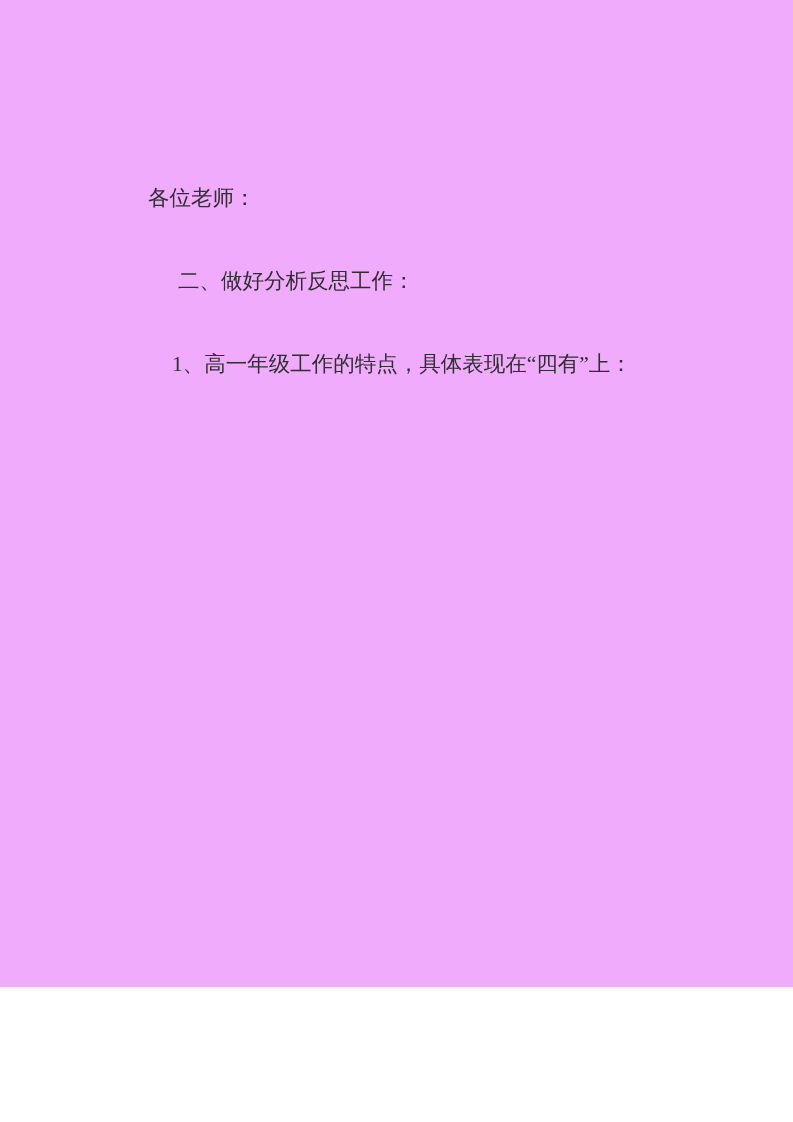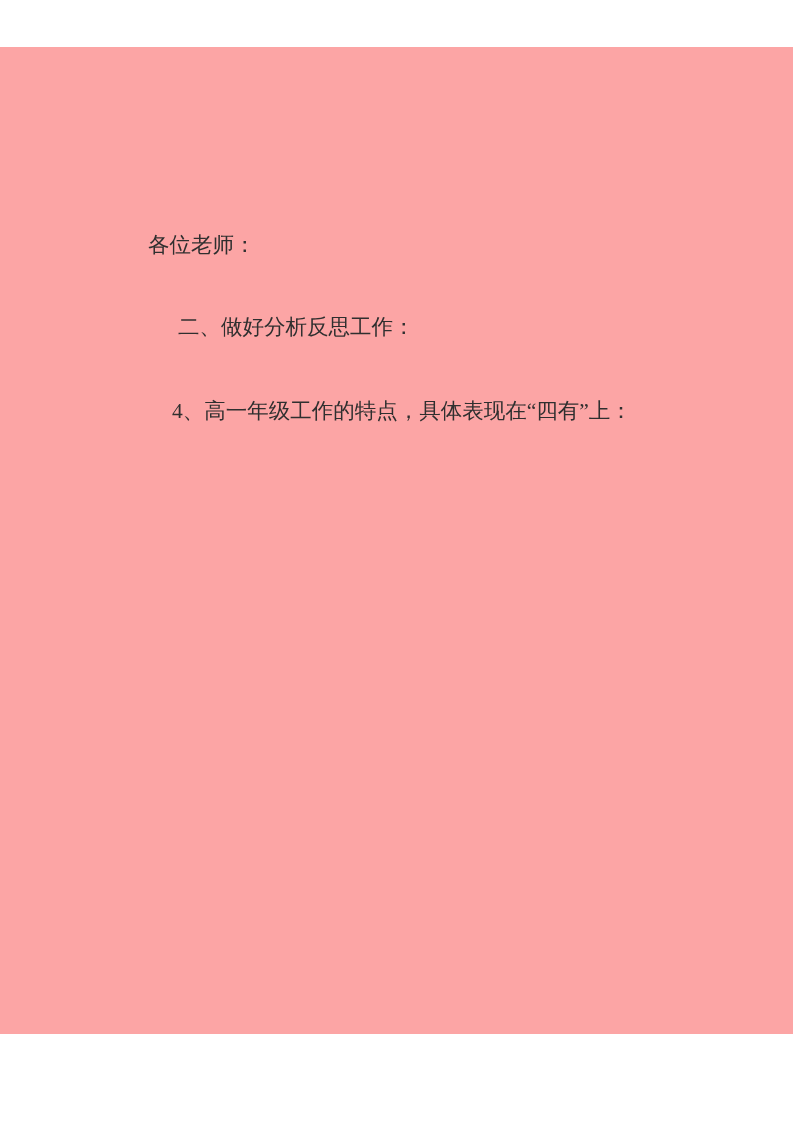--- a/index.html
+++ b/index.html
@@ -9,48 +9,47 @@
   body {
     width: 793px;
     height: 1122px;
     background: #ffffff;
     overflow: hidden;
   }
   .page {
     position: relative;
     width: 793px;
     height: 987px;
-    background: #fca5a5;
+    background: #f0abfc;
     font-family: "Liberation Serif", "DejaVu Serif", serif;
-    margin-top: 47px;
   }
   .content {
     position: absolute;
     left: 85px;
     top: 177px;
     width: 650px;
     color: #2f2f2f;
     font-size: 21.5px;
     line-height: 43px;
     text-align: justify;
   }
   .content p {
     margin: 0 0 40px 0;
     padding: 0;
   }
   .indent-salutation { text-indent: 63px; }
   .indent-intro      { text-indent: 65px; }
   .indent-heading1   { text-indent: 97px; }
   .indent-body1      { text-indent: 87px; }
-  .indent-heading2   { text-indent: 93px; font-family: Liberation Mono, monospace; }
+  .indent-heading2   { text-indent: 93px; }
   .indent-subhead    { text-indent: 87px; }
   .indent-body2      { margin-left: 22px !important; text-indent: 83px; }
 </style>
 </head>
 <body style="background: rgb(255, 255, 255);">
 
 <div class="page">
   <div class="content" style="color: rgb(47, 47, 47);">
     <p class="indent-salutation">各位老师：</p>
     <p class="indent-heading2">二、做好分析反思工作：</p>
-    <p class="indent-subhead">4、高一年级工作的特点，具体表现在“四有”上：</p>
+    <p class="indent-subhead">1、高一年级工作的特点，具体表现在“四有”上：</p>
   </div>
 </div>
 
 </body></html>

